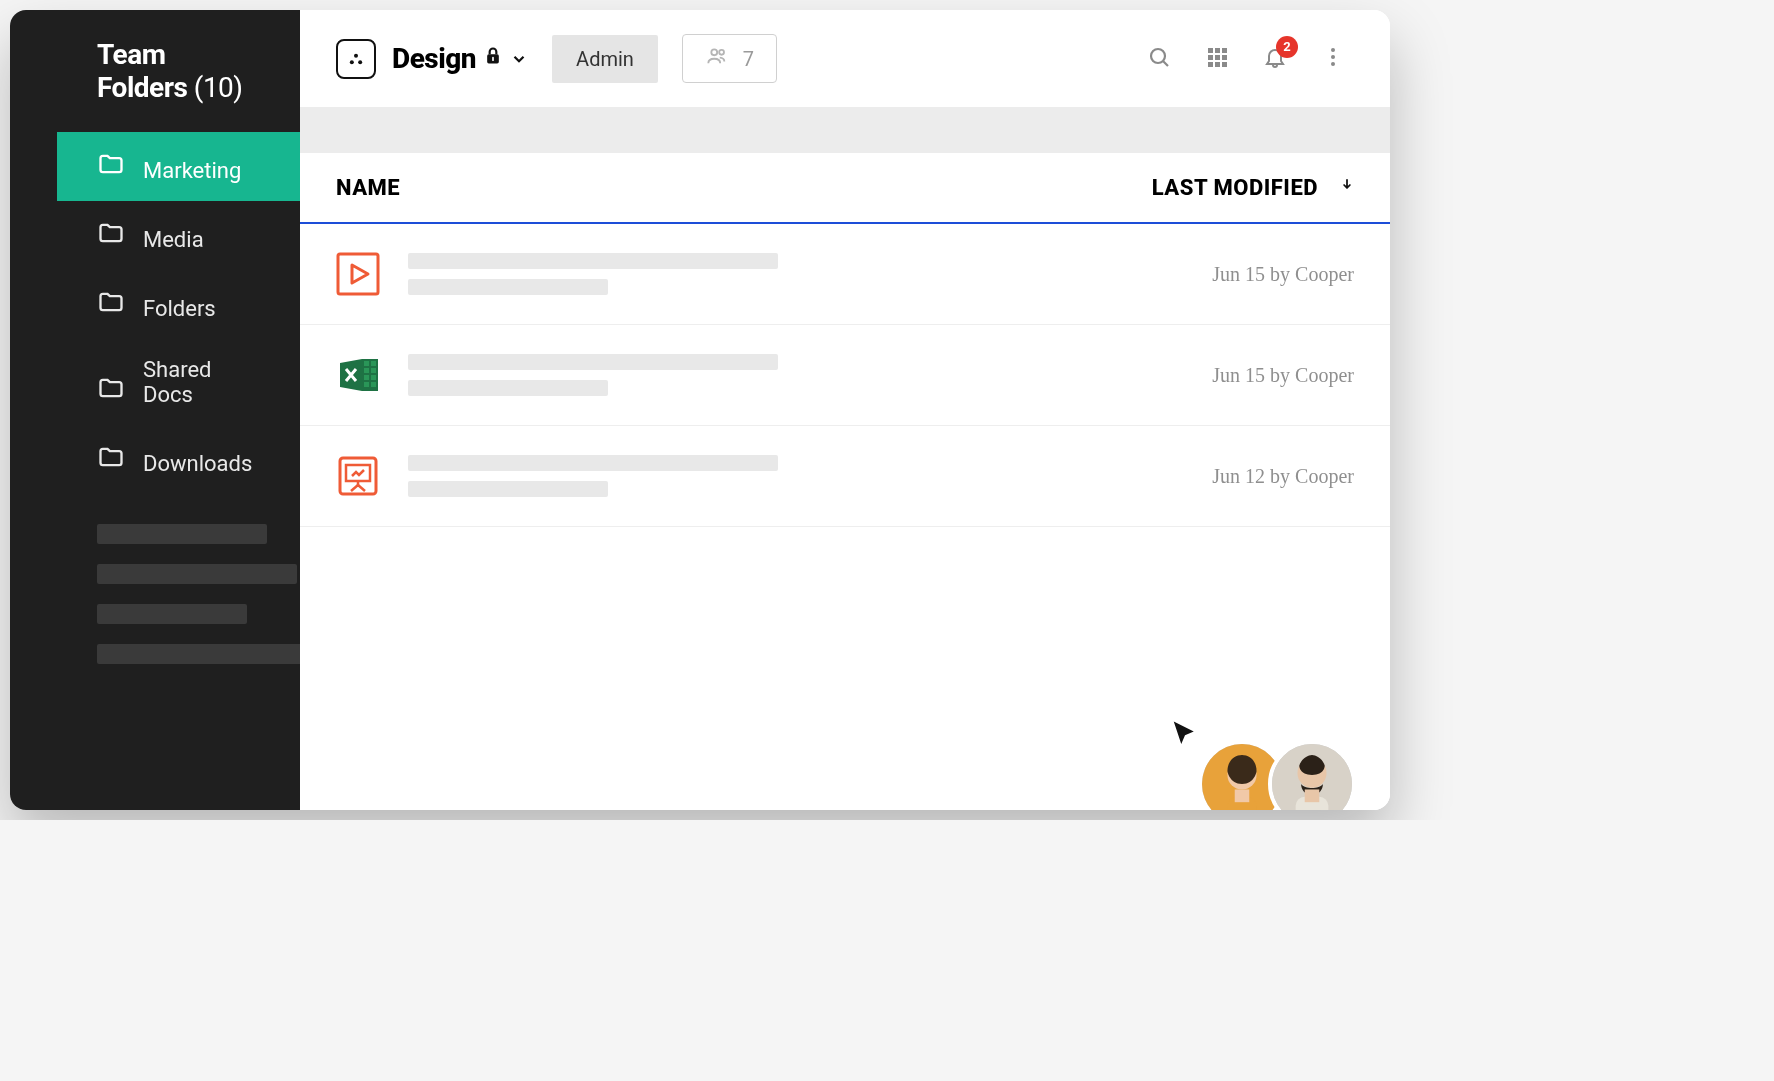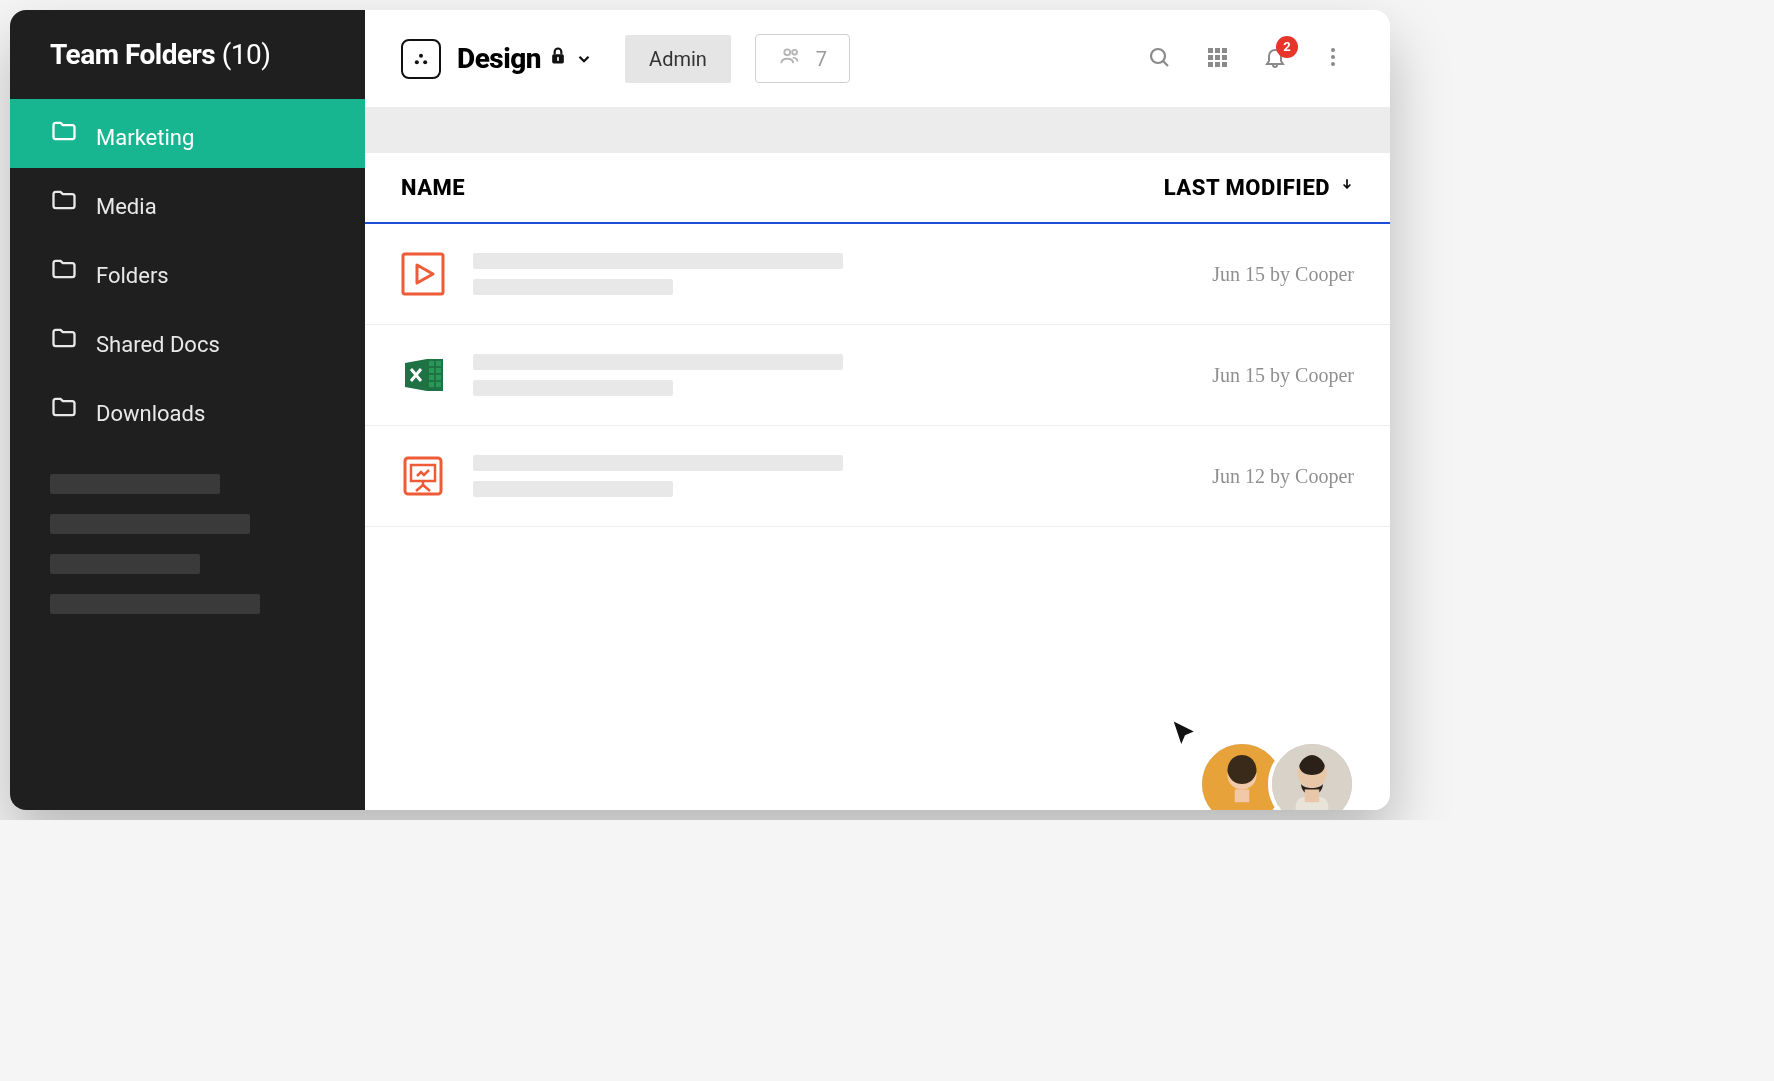--- a/index.html
+++ b/index.html
@@ -14,26 +14,27 @@
     background: #fff;
     border-radius: 16px;
     overflow: hidden;
     display: flex;
     box-shadow: 0 30px 60px rgba(0,0,0,0.25);
     position: relative;
   }
 
   
   .sidebar {
-    width: 355px;
+    width: 290px;
     background: #1f1f1f;
     color: #fff;
     display: flex;
     flex-direction: column;
     padding-top: 28px;
+    padding-left: 47px;
   }
   .sidebar-title {
     font-size: 28px;
     font-weight: 700;
     padding: 0 40px 28px 40px;
     letter-spacing: -0.5px;
   }
   .sidebar-title .count { font-weight: 400; }
   .sidebar-list { list-style: none; }
   .sidebar-item {
@@ -71,21 +72,21 @@
     display:flex; align-items:flex-end; gap:7px;
   }
   .lock-icon svg { width: 20px; height: 24px; }
   .chev-icon svg { width: 18px; height: 18px; }
   .role-chip {
     background: #e5e5e5;
     padding: 12px 24px;
     font-size: 20px;
     color: #333;
     border-radius: 2px;
-    margin-left: 16px;
+    margin-left: 8px;
   }
   .people-chip {
     border: 1.5px solid #d0d0d0;
     padding: 10px 22px;
     border-radius: 4px;
     display:flex; align-items:center; gap:14px;
     color:#9a9a9a;
     font-size:20px;
     margin-left: 8px;
   }
@@ -110,21 +111,21 @@
   .gray-strip { height: 46px; background: #ececec; }
 
   
   .col-header {
     display:flex; align-items:center;
     padding: 22px 36px;
     border-bottom: 2px solid #1d4ed8;
     font-size: 22px; font-weight:800; letter-spacing:0.5px;
   }
   .col-header .name { flex:1; }
-  .col-header .mod { display:flex; align-items:flex-start; gap:10px; }
+  .col-header .mod { display:flex; align-items:flex-start; gap:22px; }
   .col-header .mod svg { width:14px; height:20px; }
 
   
   .file-row {
     display:flex; align-items:center;
     padding: 28px 36px;
     border-bottom: 1px solid #eee;
     gap: 28px;
     font-family: Liberation Serif, serif;
   }

